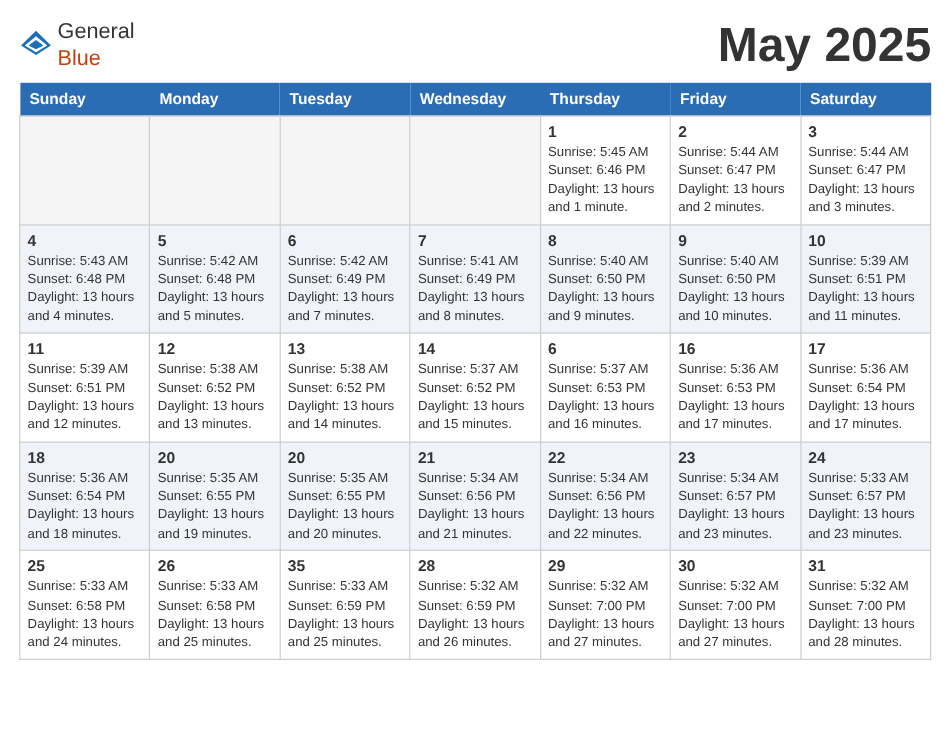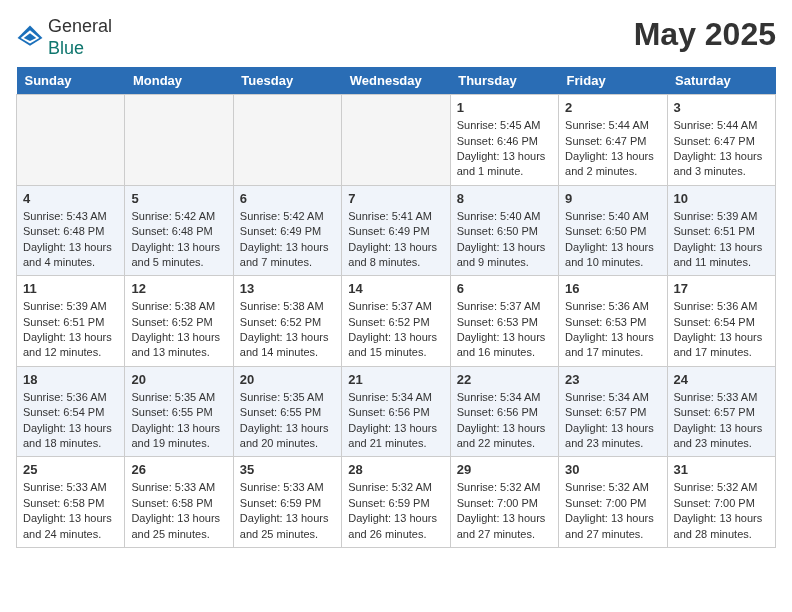--- a/index.html
+++ b/index.html
@@ -20,30 +20,30 @@
       display: flex;
       align-items: center;
       gap: 4px;
     }
     .logo-text {
       font-size: 18px;
       font-weight: normal;
       line-height: 1.2;
     }
     .logo-general { color: #333; }
-    .logo-blue { color: #0f766e; }
+    .logo-blue { color: #c2410c; }
     .logo-icon {
       width: 28px;
       height: 28px;
     }
     .title-block {
       text-align: right;
     }
     .month-year {
-      font-size: 32px;
+      font-size: 40px;
       font-weight: bold;
       color: #333;
     }
     .location {
       font-size: 15px;
       color: #555;
     }
     table {
       width: 100%;
       border-collapse: collapse;

